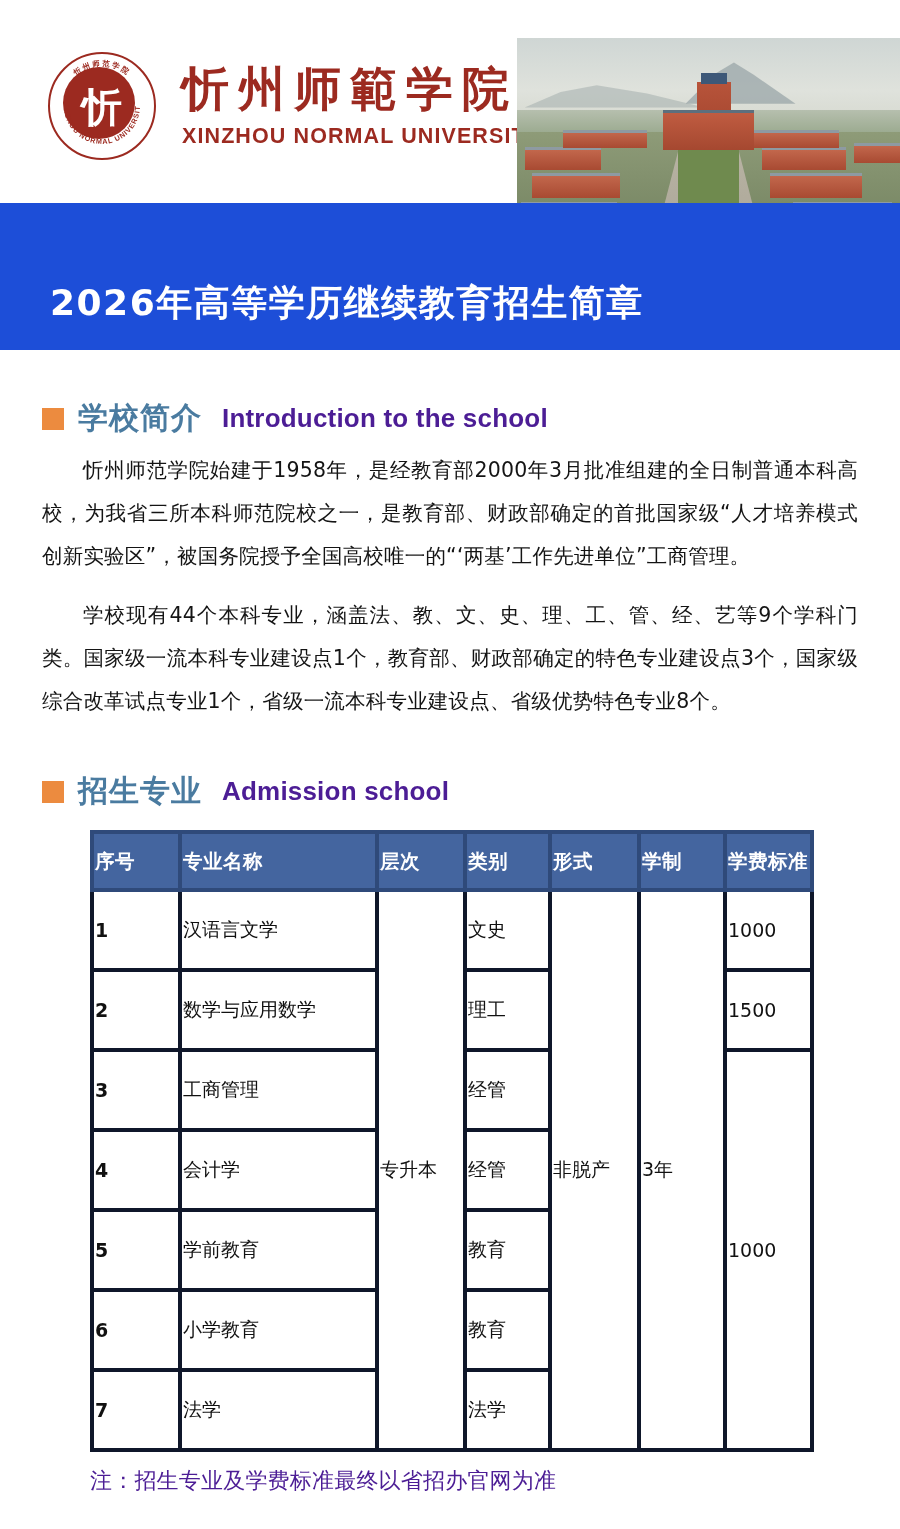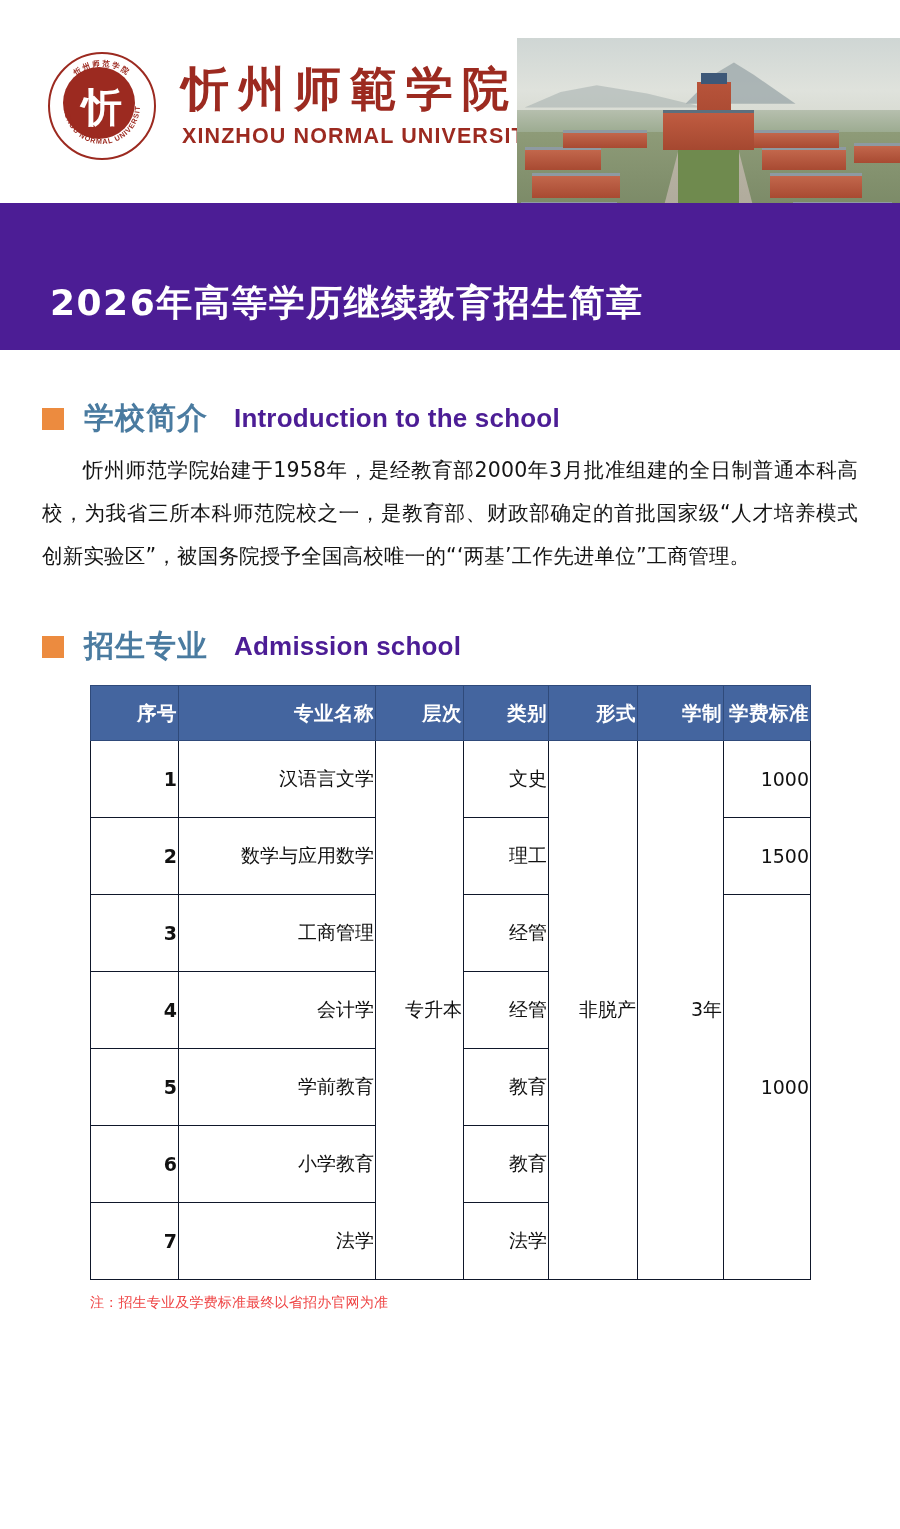--- a/index.html
+++ b/index.html
@@ -182,21 +182,21 @@
     background: #7d7468;
   }
 
   
   .title-banner {
     position: absolute;
     left: 0;
     top: 203px;
     width: 900px;
     height: 147px;
-    background: #4c1d95;
+    background: #1d4ed8;
     z-index: 0;
   }
   .banner-title {
     position: absolute;
     left: 50px;
     bottom: 22px;
     color: #ffffff;
     font-size: 36px;
     font-weight: bold;
     letter-spacing: 1.5px;
@@ -207,21 +207,21 @@
   
   .content {
     position: absolute;
     top: 350px;
     left: 0;
     width: 900px;
   }
   .section-heading {
     display: flex;
     align-items: center;
-    gap: 20px;
+    gap: 14px;
     margin: 48px 0 10px 42px;
   }
   .bullet-square {
     width: 22px;
     height: 22px;
     background: #ec8b3f;
     flex: none;
   }
   .heading-cn {
     font-size: 30px;
@@ -257,22 +257,22 @@
     width: 720px;
   }
   table.majors {
     border-collapse: collapse;
     width: 720px;
     table-layout: fixed;
     font-family: "DejaVu Sans", "Liberation Sans", sans-serif;
   }
   table.majors th,
   table.majors td {
-    border: 1px solid #0f172a;
-    text-align: right;
+    border: 4px solid #0f172a;
+    text-align: left;
     vertical-align: middle;
     font-size: 19px;
     color: #111111;
   }
   table.majors thead th {
     background: #44659f;
     color: #ffffff;
     font-weight: bold;
     height: 52px;
     font-size: 19.5px;
@@ -282,22 +282,22 @@
   table.majors tbody td {
     height: 74px;
   }
   td.col-idx { font-size: 19px; font-weight: bold; }
   td.col-name { font-size: 19.5px; }
   td.col-merged { font-size: 19.5px; }
   td.col-fee { font-size: 21px; }
 
   .table-note {
     margin: 14px 0 0 90px;
-    font-size: 14px;
-    color: #ef4444;
+    font-size: 22px;
+    color: #4c1d95;
     font-family: "DejaVu Sans", "Liberation Sans", sans-serif;
     letter-spacing: 0.2px;
   }
 </style>
 </head>
 <body>
 
 <div class="header">
 
   <div class="logo-block">
@@ -352,20 +352,21 @@
 
 <div class="content">
 
   <div class="section-heading">
     <div class="bullet-square"></div>
     <div class="heading-cn">学校简介</div>
     <div class="heading-en">Introduction to the school</div>
   </div>
 
   <p class="body-para">忻州师范学院始建于1958年，是经教育部2000年3月批准组建的全日制普通本科高校，为我省三所本科师范院校之一，是教育部、财政部确定的首批国家级“人才培养模式创新实验区”，被国务院授予全国高校唯一的“‘两基’工作先进单位”工商管理。</p>
+  <p class="body-para second">学校现有44个本科专业，涵盖法、教、文、史、理、工、管、经、艺等9个学科门类。国家级一流本科专业建设点1个，教育部、财政部确定的特色专业建设点3个，国家级综合改革试点专业1个，省级一流本科专业建设点、省级优势特色专业8个。</p>
 
   <div class="section-heading">
     <div class="bullet-square"></div>
     <div class="heading-cn">招生专业</div>
     <div class="heading-en">Admission school</div>
   </div>
 
   <div class="table-wrap">
     <table class="majors">
       <colgroup>

